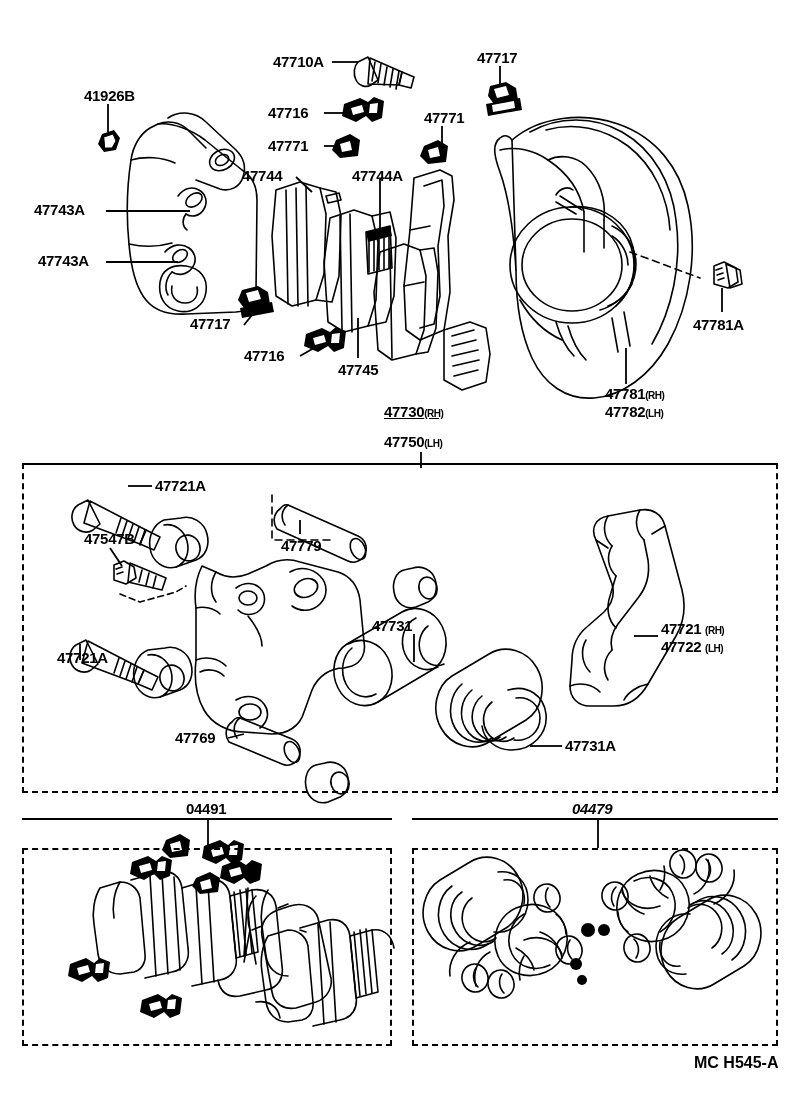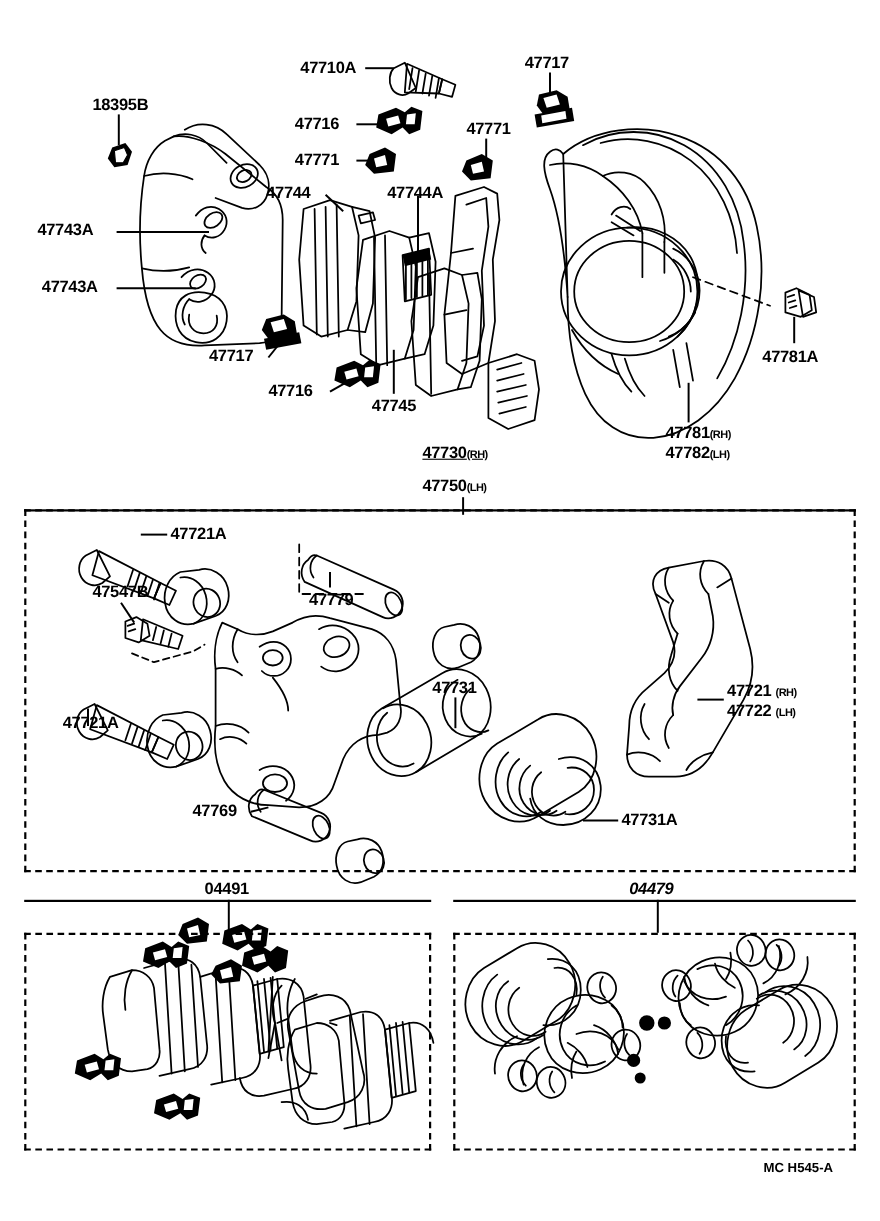--- a/index.html
+++ b/index.html
@@ -4,21 +4,21 @@
 <style>
   html,body{margin:0;padding:0;background:#ffffff;}
   body{width:800px;height:1110px;position:relative;overflow:hidden;
        font-family:"Liberation Sans", sans-serif;color:#000;}
   #sheet{position:absolute;left:0;top:0;width:800px;height:1110px;}
   svg.art{position:absolute;left:0;top:0;width:800px;height:1110px;overflow:visible;}
   .lbl{position:absolute;font-weight:bold;font-size:15px;letter-spacing:-0.3px;
        white-space:nowrap;line-height:1.05;}
   .lbl .sfx{font-size:10px;font-weight:bold;letter-spacing:-0.5px;}
   .lbl.sm{font-size:15px;}
-  .lbl.foot{font-size:12px;letter-spacing:0px;}
+  .lbl.foot{font-size:16px;letter-spacing:0px;}
   .panel{position:absolute;box-sizing:border-box;}
   .panel.dashed{border:2px dashed #000;}
 </style>
 </head>
 <body>
 
 <div id="sheet">
 
   <svg class="art" viewBox="0 0 800 1110">
     <defs>
@@ -452,21 +452,21 @@
 
   <div class="panel dashed" style="left:22px;top:463px;width:756px;height:330px;"></div>
   <div class="panel dashed" style="left:22px;top:848px;width:370px;height:198px;"></div>
   <div class="panel dashed" style="left:412px;top:848px;width:366px;height:198px;"></div>
   <div class="panel" style="left:22px;top:463px;width:756px;height:2px;background:#000;"></div>
   <div class="panel" style="left:22px;top:818px;width:370px;height:2px;background:#000;"></div>
   <div class="panel" style="left:412px;top:818px;width:366px;height:2px;background:#000;"></div>
 
   <div id="callout-layer">
 
-    <div class="lbl" style="left:84px;top:88px;">18395B</div>
+    <div class="lbl" style="left:84px;top:88px;">41926B</div>
     <div class="lbl" style="left:273px;top:54px;text-align:center;">47710A</div>
     <div class="lbl" style="left:477px;top:50px;">47717</div>
     <div class="lbl" style="left:268px;top:105px;">47716</div>
     <div class="lbl" style="left:424px;top:110px;">47771</div>
     <div class="lbl" style="left:268px;top:138px;">47771</div>
     <div class="lbl" style="left:242px;top:168px;">47744</div>
     <div class="lbl" style="left:352px;top:168px;">47744A</div>
     <div class="lbl" style="left:34px;top:202px;">47743A</div>
     <div class="lbl" style="left:38px;top:253px;">47743A</div>
     <div class="lbl" style="left:190px;top:316px;">47717</div>
@@ -484,21 +484,21 @@
     <div class="lbl" style="left:384px;top:404px;text-decoration:underline;">
       <span>47730</span><span class="sfx">(RH)</span>
     </div>
     <div class="lbl" style="left:384px;top:434px;">
       <span>47750</span><span class="sfx">(LH)</span>
     </div>
 
     <div class="lbl" style="left:155px;top:478px;">47721A</div>
     <div class="lbl" style="left:84px;top:531px;">47547B</div>
     <div class="lbl" style="left:281px;top:538px;">47779</div>
-    <div class="lbl" style="left:393px;top:618px;">47731</div>
+    <div class="lbl" style="left:372px;top:618px;">47731</div>
     <div class="lbl" style="left:57px;top:650px;">47721A</div>
     <div class="lbl" style="left:175px;top:730px;">47769</div>
     <div class="lbl" style="left:565px;top:738px;">47731A</div>
 
     <div class="lbl" style="left:661px;top:621px;text-align:right;">
       <span>47721</span>&nbsp;<span class="sfx">(RH)</span>
     </div>
     <div class="lbl" style="left:661px;top:639px;">
       <span>47722</span>&nbsp;<span class="sfx">(LH)</span>
     </div>

